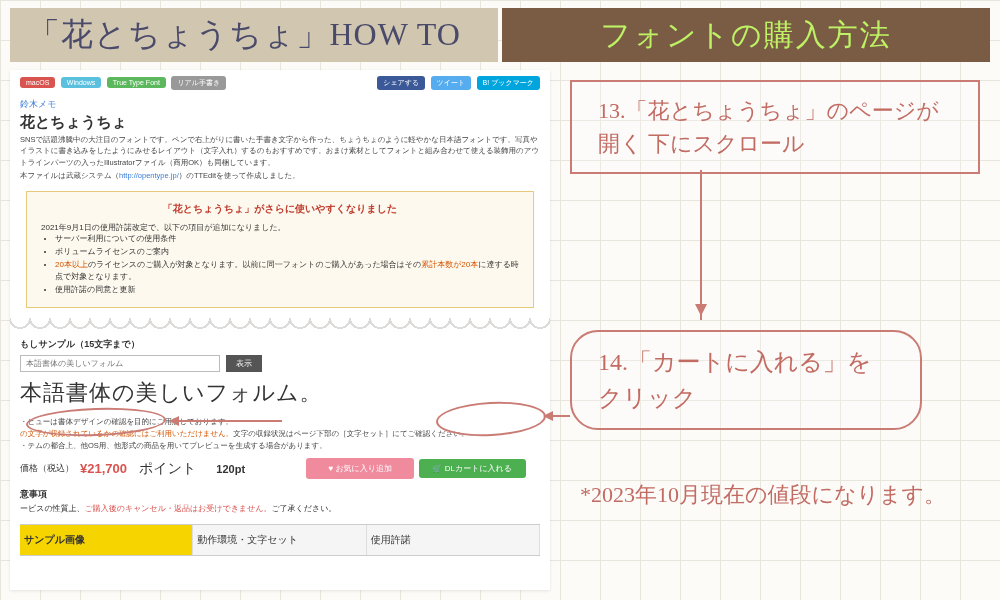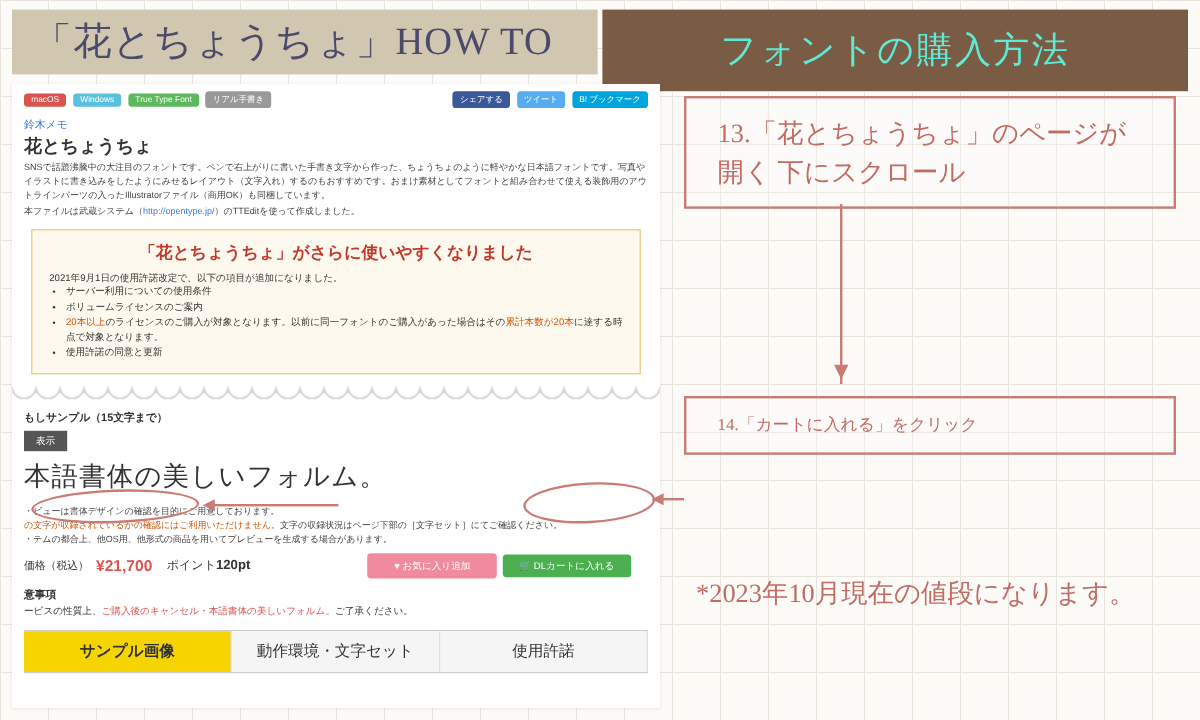--- a/index.html
+++ b/index.html
@@ -5,21 +5,21 @@
 * { margin: 0; padding: 0; box-sizing: border-box; }
 body { width: 1000px; height: 600px; background: #fcfbf8; font-family: sans-serif; position: relative; overflow: hidden; }
 
 
 .grid-bg { position: absolute; inset: 0;
   background-image: linear-gradient(#e8e5dd 1px, transparent 1px), linear-gradient(90deg, #e8e5dd 1px, transparent 1px);
   background-size: 40px 40px; }
 
 
 .banner-left { position: absolute; left: 10px; top: 8px; width: 488px; height: 54px; background: #d1c6b0; color: #4a4a6b; font-size: 32px; display: flex; align-items: center; padding-left: 18px; font-family: "Yu Mincho", serif; letter-spacing: 1px; }
-.banner-right { position: absolute; left: 502px; top: 8px; width: 488px; height: 68px; background: #7a5c45; color: #5eead4; font-size: 30px; display: flex; align-items: center; justify-content: center; font-family: "Yu Mincho", serif; letter-spacing: 2px; }
+.banner-right { position: absolute; left: 502px; top: 8px; width: 488px; height: 54px; background: #7a5c45; color: #bef264; font-size: 30px; display: flex; align-items: center; justify-content: center; font-family: "Yu Mincho", serif; letter-spacing: 2px; }
 
 
 .shot { position: absolute; left: 10px; top: 70px; width: 540px; height: 520px; background: #fff; box-shadow: 0 1px 3px rgba(0,0,0,.1); font-size: 9px; color: #333; overflow: hidden; }
 
 .shot-top { padding: 6px 10px 4px; }
 .pill { display: inline-block; padding: 2px 6px; border-radius: 3px; font-size: 7px; color: #fff; margin-right: 3px; }
 .pill.red { background: #d9534f; }
 .pill.blue1 { background: #5bc0de; }
 .pill.blue2 { background: #5cb85c; }
 .pill.gray { background: #999; }
@@ -30,21 +30,21 @@
 .sbtn.tw { background: #55acee; }
 .sbtn.bm { background: #00a5de; }
 
 .memo { color: #3b7dd8; font-size: 9px; margin: 4px 10px 2px; }
 .ftitle { font-size: 15px; font-weight: bold; margin: 2px 10px; }
 .fsub { font-size: 8px; color: #555; margin: 0 10px 6px; }
 .fdesc { font-size: 7.5px; color: #444; line-height: 1.5; margin: 0 10px 2px; }
 .fdesc .lk { color: #3b7dd8; }
 
 .notice-box { margin: 10px 16px; border: 1px solid #e6c97a; background: #fdf9ee; padding: 10px 14px; font-size: 8px; }
-.notice-box .nt { color: #c0392b; text-align: center; font-weight: bold; margin-bottom: 6px; font-size: 14px; }
+.notice-box .nt { color: #c0392b; text-align: center; font-weight: bold; margin-bottom: 6px; font-size: 10px; }
 .notice-box ul { list-style: disc; margin-left: 14px; line-height: 1.6; }
 .notice-box .rd { color: #d35400; }
 
 .wave { height: 14px; background:
   radial-gradient(circle at 10px 0, transparent 9px, #c8c4c0 9px, #c8c4c0 11px, transparent 11px) repeat-x,
   radial-gradient(circle at 10px 14px, #fff 9px, transparent 9px) repeat-x;
   background-size: 20px 14px; margin: 6px 0; opacity: .6; }
 
 .sample-lbl { font-size: 9px; font-weight: bold; margin: 6px 10px 4px; }
 .sample-row { margin: 0 10px 6px; display: flex; gap: 6px; }
@@ -52,46 +52,46 @@
 .sample-btn { background: #555; color: #fff; font-size: 8px; padding: 3px 10px; border: none; }
 
 .script { font-family: "Yu Mincho", cursive; font-size: 22px; margin: 4px 10px 8px; letter-spacing: 1px; }
 
 .hints { font-size: 7.5px; color: #444; line-height: 1.6; margin: 0 10px 8px; }
 .hints .rd { color: #d35400; }
 
 .price-row { margin: 6px 10px 10px; display: flex; align-items: center; position: relative; }
 .price-row .plabel { font-size: 9px; margin-right: 6px; }
 .price-row .pval { color: #d9534f; font-weight: bold; font-size: 13px; margin-right: 12px; }
-.price-row .ptlabel { font-size: 10px; margin-right: 0; }
+.price-row .ptlabel { font-size: 14px; margin-right: 20px; }
 .price-row .ptval { font-weight: bold; font-size: 11px; }
 
 .fav-btn { position: absolute; right: 126px; background: #f08b9e; color: #fff; font-size: 8px; padding: 5px 22px; border-radius: 3px; }
 .cart-btn { position: absolute; right: 14px; background: #4caf50; color: #fff; font-size: 8px; padding: 4px 14px; border-radius: 3px; }
 .cart-icon { display: inline-block; }
 
 .caution-lbl { font-size: 9px; font-weight: bold; margin: 6px 10px 2px; }
 .caution-txt { font-size: 8px; margin: 0 10px 10px; }
 .caution-txt .rd { color: #d9534f; }
 
 .tabs { display: flex; border-top: 1px solid #ccc; border-bottom: 1px solid #ccc; margin: 0 10px; }
-.tab { flex: 1; text-align: center; font-size: 13px; padding: 8px 4px; background: #f5f5f5; border-right: 1px solid #ddd; }
+.tab { flex: 1; font-size: 10px; padding: 8px 4px; background: #f5f5f5; border-right: 1px solid #ddd; }
 .tab.active { background: #f5d400; font-weight: bold; }
 
 
 .circle1 { position: absolute; left: 26px; top: 408px; width: 140px; height: 28px; border: 2px solid #c97b74; border-radius: 50%; transform: rotate(-2deg); pointer-events: none; }
 .circle2 { position: absolute; left: 436px; top: 402px; width: 110px; height: 34px; border: 2px solid #c97b74; border-radius: 50%; transform: rotate(-3deg); pointer-events: none; }
 
 .arrow1 { position: absolute; left: 172px; top: 420px; width: 110px; height: 2px; background: #c97b74; }
 .arrow1::before { content: ""; position: absolute; left: -8px; top: -4px; border: 5px solid transparent; border-right: 10px solid #c97b74; }
 
 
 .ann-box { position: absolute; border: 2px solid #c97b74; background: rgba(255,255,255,.2); padding: 12px 26px; font-family: "Yu Mincho", serif; color: #c26b63; line-height: 1.5; }
 .ann13 { left: 570px; top: 80px; width: 410px; font-size: 22px; }
-.ann14 { left: 570px; top: 330px; width: 410px; font-size: 14px; }
+.ann14 { left: 570px; top: 330px; width: 352px; font-size: 24px; border-radius: 28px; }
 .ann-note { position: absolute; left: 580px; top: 480px; width: 400px; font-family: "Yu Mincho", serif; color: #c26b63; font-size: 22px; line-height: 1.4; }
 
 
 .varrow { position: absolute; left: 700px; top: 170px; width: 2px; height: 150px; background: #c97b74; }
 .varrow::after { content: ""; position: absolute; left: -5px; bottom: -2px; border: 6px solid transparent; border-top: 12px solid #c97b74; }
 
 
 .harrow { position: absolute; left: 546px; top: 415px; width: 24px; height: 2px; background: #c97b74; }
 .harrow::before { content:""; position:absolute; left:-8px; top:-4px; border:5px solid transparent; border-right:10px solid #c97b74; }
 </style>
@@ -134,20 +134,21 @@
         <span class="rd">20本以上</span><span>のライセンスのご購入が対象となります。以前に同一フォントのご購入があった場合はその</span><span class="rd">累計本数が20本</span><span>に達する時点で対象となります。</span>
       </li>
       <li>使用許諾の同意と更新</li>
     </ul>
   </div>
 
   <div class="wave"></div>
 
   <div class="sample-lbl">もしサンプル（15文字まで）</div>
   <div class="sample-row">
+    <input class="sample-input" placeholder="本語書体の美しいフォルム" style="">
     <button class="sample-btn">表示</button>
   </div>
 
   <div class="script">本語書体の美しいフォルム。</div>
 
   <div class="hints">
     <div>・ビューは書体デザインの確認を目的にご用意しております。</div>
     <div><span class="rd">の文字が収録されているかの確認にはご利用いただけません。</span><span>文字の収録状況はページ下部の［文字セット］にてご確認ください。</span></div>
     <div>・テムの都合上、他OS用、他形式の商品を用いてプレビューを生成する場合があります。</div>
   </div>
@@ -156,21 +157,21 @@
     <span class="plabel">価格（税込）</span>
     <span class="pval">¥21,700</span>
     <span class="ptlabel">ポイント</span>
     <span class="ptval">120pt</span>
     <span class="fav-btn">♥ お気に入り追加</span>
     <span class="cart-btn"><span class="cart-icon"></span><span>🛒 DLカートに入れる</span></span>
   </div>
 
   <div class="caution-lbl">意事項</div>
   <div class="caution-txt">
-    <span>ービスの性質上、</span><span class="rd">ご購入後のキャンセル・本語書体の美しいフォルム。</span><span>ご了承ください。</span>
+    <span>ービスの性質上、</span><span class="rd">ご購入後のキャンセル・返品はお受けできません。</span><span>ご了承ください。</span>
   </div>
 
   <div class="tabs">
     <div class="tab active">サンプル画像</div>
     <div class="tab">動作環境・文字セット</div>
     <div class="tab">使用許諾</div>
   </div>
 
 </div>
 

